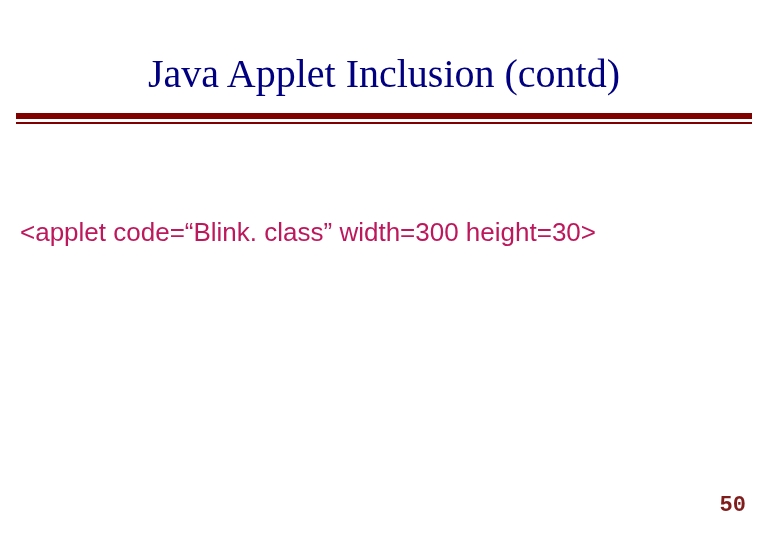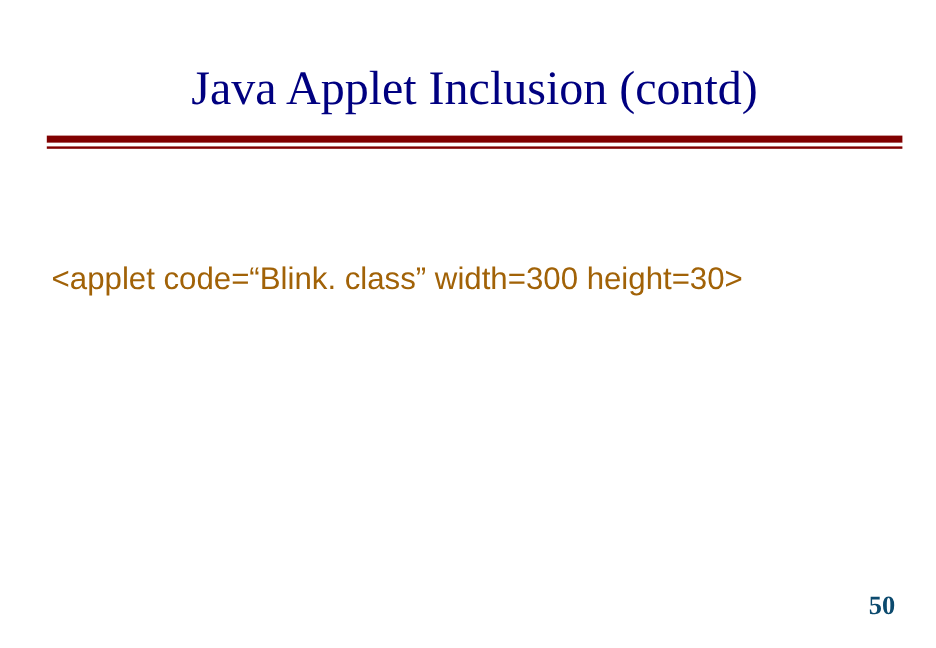--- a/index.html
+++ b/index.html
@@ -6,21 +6,21 @@
   html, body { width: 780px; height: 540px; overflow: hidden; }
   body {
     background: #ffffff;
     font-family: "Times New Roman", Times, serif;
     position: relative;
   }
   .slide {
     width: 780px;
     height: 540px;
     position: relative;
-    padding: 50px 28px 0 39px;
+    padding: 50px 28px 0 16px;
   }
   .title {
     color: #000080;
     font-size: 40px;
     font-weight: normal;
     text-align: center;
     font-family: "Times New Roman", Times, serif;
     margin-bottom: 16px;
   }
   .rule-wrap {
@@ -37,31 +37,31 @@
     background: #ffffff;
   }
   .rule-bottom {
     height: 2px;
     background: #800000;
     width: 100%;
   }
   .body-text {
     font-family: Arial, Helvetica, sans-serif;
     font-size: 26px;
-    color: #a16207;
+    color: #be185d;
     line-height: 1.45;
     padding-left: 4px;
   }
   .body-text div { white-space: nowrap; }
   .page-num {
     position: absolute;
     bottom: 22px;
     right: 34px;
-    color: #0c4a6e;
-    font-family: Liberation Serif, serif;
+    color: #7f1d1d;
+    font-family: Liberation Mono, monospace;
     font-size: 22px;
     font-weight: bold;
   }
 </style>
 </head>
 <body>
 
 <div class="slide">
 
   <h1 class="title">Java Applet Inclusion (contd)</h1>

